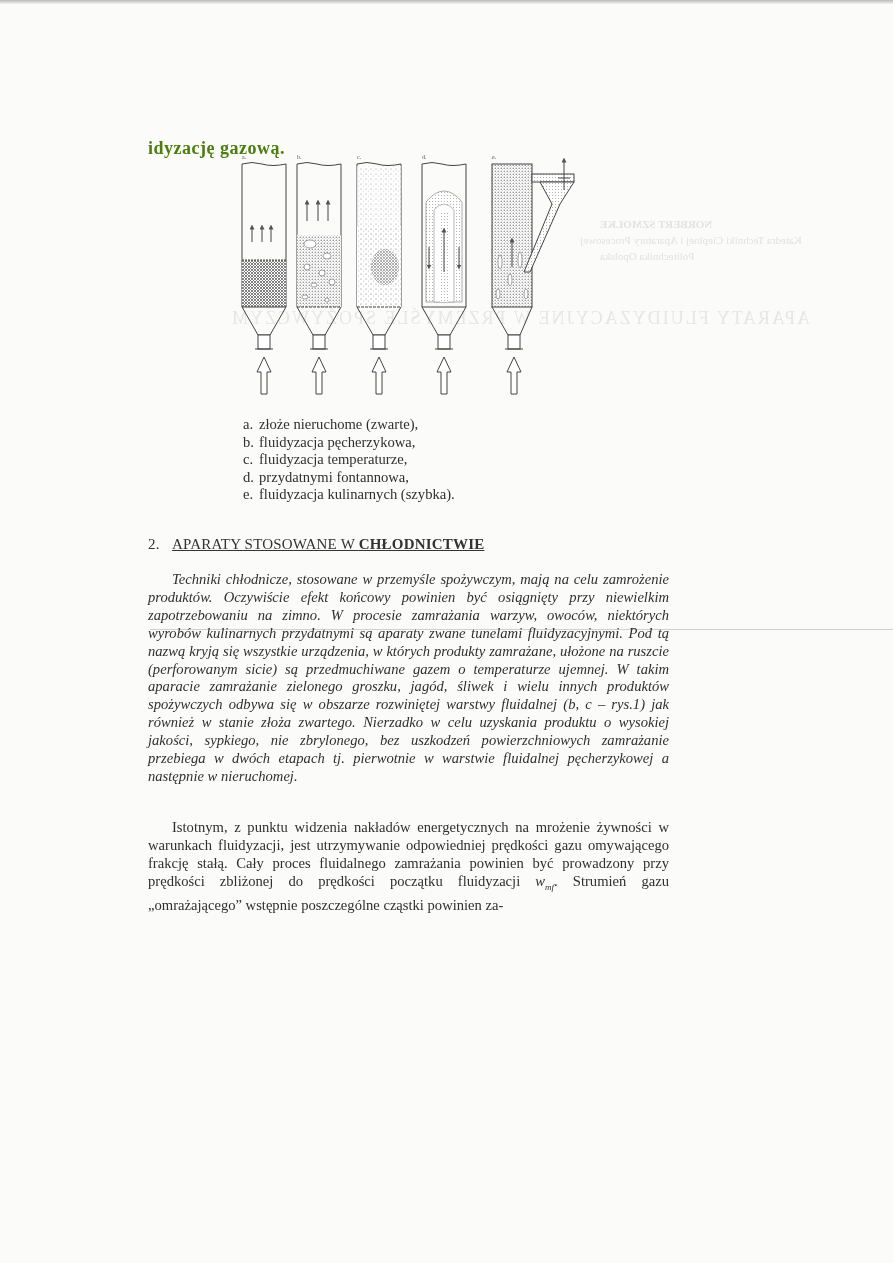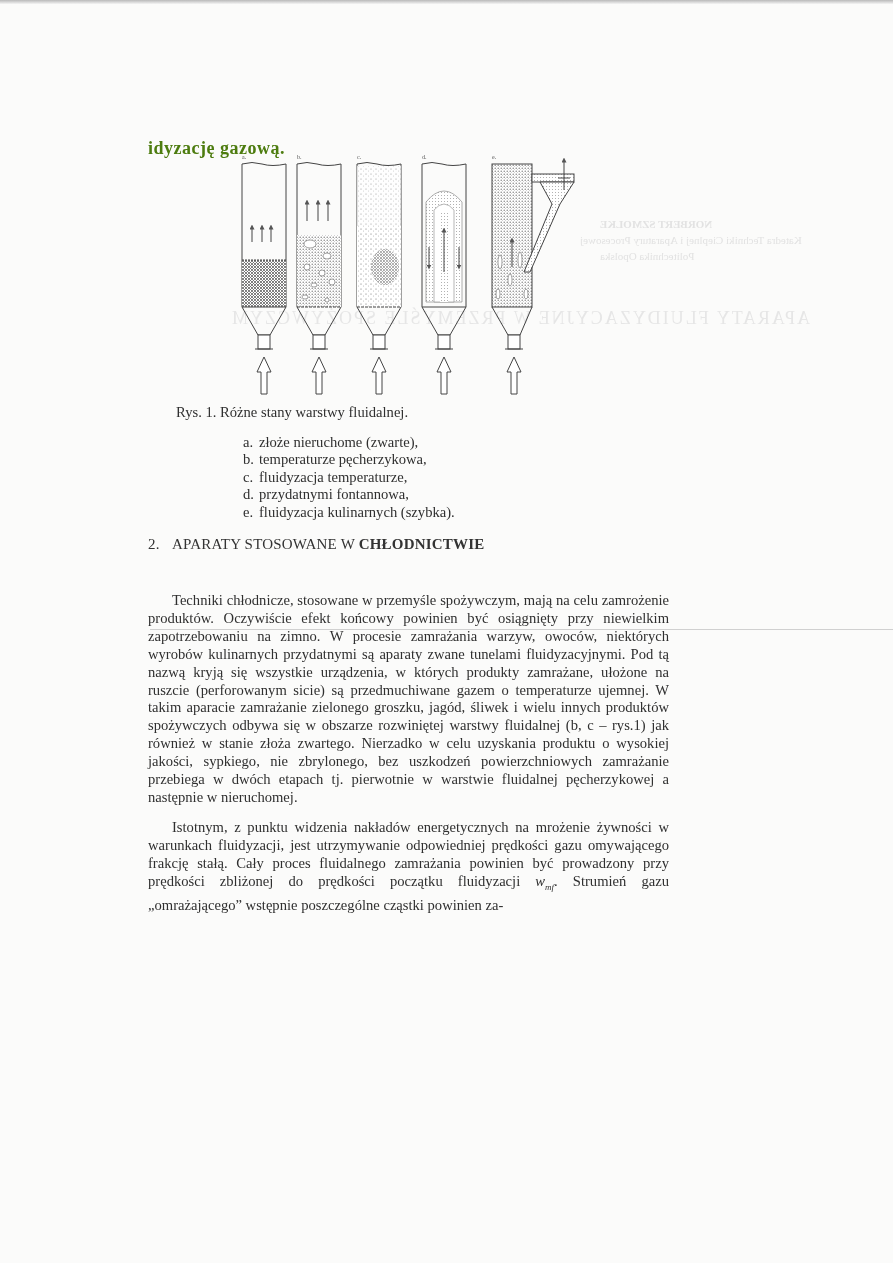--- a/index.html
+++ b/index.html
@@ -11,26 +11,26 @@
   }
   .scan-top { position: absolute; left: 0; top: 0; width: 893px; height: 4px; background: linear-gradient(#b9b9b9, #f4f4f4); }
   .ghost { position: absolute; color: #e2e2e2; font-size: 11px; transform: scaleX(-1); white-space: nowrap; }
   .ghost.big { font-size: 18px; letter-spacing: 2px; color: #e6e6e6; }
   .text { position: absolute; font-size: 14.6px; line-height: 17.9px; color: #2f2f2f; }
   .intro { left: 148px; top: 140px; font-size: 18px; color: #4d7c0f; letter-spacing: 0.5px; font-weight: bold; }
   .figure { position: absolute; left: 230px; top: 152px; width: 360px; height: 245px; }
   .caption { position: absolute; left: 176px; top: 404px; font-size: 14.6px; line-height: 17.6px; color: #2f2f2f; }
   .caption ol { margin: 12px; padding-left: 55px; list-style: none; }
   .caption li span.m { display: inline-block; width: 16px; }
-  .heading { position: absolute; left: 148px; top: 536px; font-size: 15px; color: #333; letter-spacing: 0.2px; }
+  .heading { position: absolute; left: 148px; top: 536px; font-size: 15px; color: #333; letter-spacing: 0.2px; text-decoration: underline; }
   .heading .num { display: inline-block; width: 24px; }
   .heading b { font-weight: bold; }
   .para { position: absolute; left: 148px; width: 521px; text-align: justify; font-size: 14.6px; line-height: 17.9px; color: #2f2f2f; }
   .para p { margin: 0; text-indent: 24px; }
-  .p1 { top: 592px; }
+  .p1 { top: 571px; font-style: italic; }
   .p2 { top: 819px; }
   .fold { position: absolute; left: 150px; top: 629px; width: 743px; height: 1px; background: #d0d0d0; }
   sub { font-size: 9px; font-style: italic; }
   .it { font-style: italic; margin-top: 43px; }
 </style>
 </head>
 <body>
 
 <div class="scan-top"></div>
 
@@ -167,24 +167,23 @@
     </g>
   </svg>
   
   
   
   
   
 </div>
 
 <div class="caption">
-  <div>Rys. 1. Różne stany warstwy fluidalnej.</div>
   <ol>
     <li><span class="m">a.</span><span>złoże nieruchome (zwarte),</span></li>
-    <li><span class="m">b.</span><span>temperaturze pęcherzykowa,</span></li>
+    <li><span class="m">b.</span><span>fluidyzacja pęcherzykowa,</span></li>
     <li><span class="m">c.</span><span>fluidyzacja temperaturze,</span></li>
     <li><span class="m">d.</span><span>przydatnymi fontannowa,</span></li>
     <li><span class="m">e.</span><span>fluidyzacja kulinarnych (szybka).</span></li>
   </ol>
 </div>
 
 <div class="heading">
   <span class="num">2.</span><span>APARATY STOSOWANE W </span><b>CHŁODNICTWIE</b>
 </div>
 

